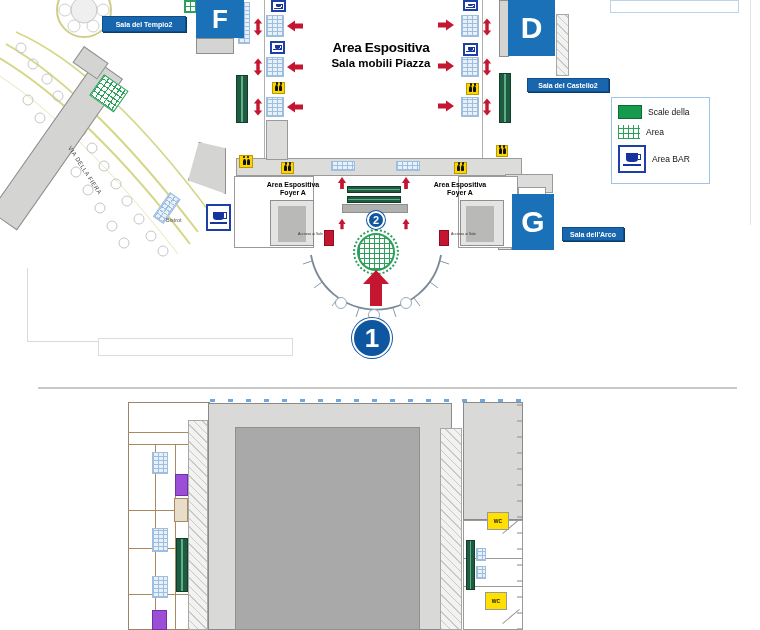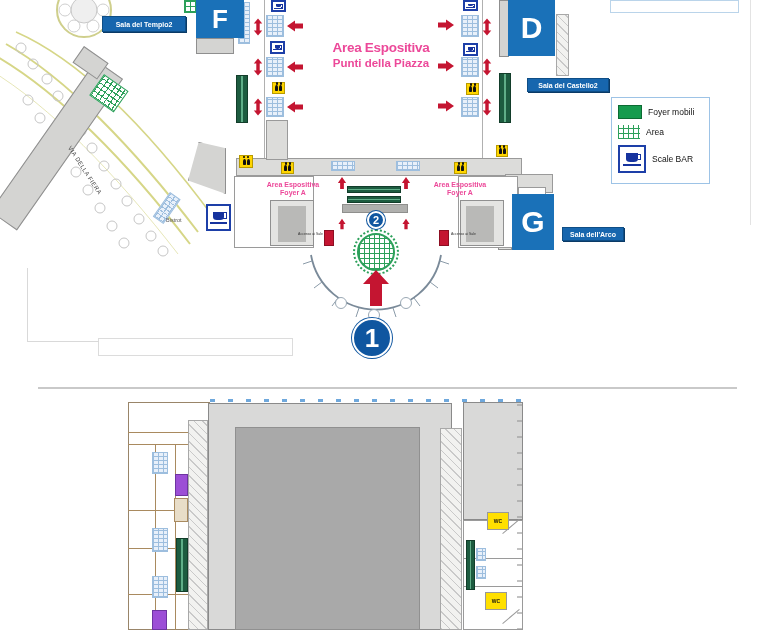--- a/index.html
+++ b/index.html
@@ -31,21 +31,21 @@
   .cup{background:#fff;border:2px solid #1d3fa8;display:flex;flex-direction:column;align-items:center;
        justify-content:center;z-index:5;}
   .cup .cb{width:52%;height:36%;background:#16339e;border-radius:0 0 35% 35%;position:relative;margin-top:6%;}
   .cup .cb::after{content:'';position:absolute;right:-24%;top:4%;width:20%;height:55%;
        border:1px solid #16339e;border-left:none;}
   .cup .cs{width:78%;height:11%;background:#16339e;margin-top:7%;}
   .redblk{background:#c41531;border:1px solid #8d0e22;z-index:4;}
   .marker{background:#0f56a0;color:#fff;border-radius:50%;display:flex;align-items:center;
           justify-content:center;font-weight:bold;z-index:9;border:2px solid #fff;box-shadow:0 0 0 1px #0f56a0;}
   .tinylbl{font-size:3.5px;color:#333;z-index:5;line-height:1.1;}
-  .maplbl{color:#ec4899;font-weight:bold;text-align:center;z-index:6;}
+  .maplbl{color:#000000;font-weight:bold;text-align:center;z-index:6;}
   .wall{background:#dcdcda;border:1px solid #9a9a9a;z-index:2;}
   .thinline{background:#b0b0b0;z-index:1;}
   .frame{border:1px solid #dcdcdc;background:#fff;z-index:0;}
   .wcbox{background:#ffe000;border:1px solid #999;display:flex;align-items:center;justify-content:center;
          font-weight:bold;font-size:5px;color:#111;z-index:5;}
   .purple{background:#9c4ed6;border:1px solid #6d34a0;z-index:4;}
   svg.lay{position:absolute;left:0;top:0;pointer-events:none;}
   #svgbg{z-index:1;} #svgfg{z-index:6;}
   
   #legend{background:#fff;border:1px solid #9dc3e6;z-index:9;padding:7px 6px;display:flex;
@@ -139,21 +139,21 @@
     </div>
     <div class="abs badge" style="left:527px;top:78px;width:82px;height:14px;">
       <span>Sala del Castello2</span>
     </div>
     <div class="abs badge" style="left:562px;top:227px;width:62px;height:14px;">
       <span>Sala dell'Arco</span>
     </div>
 
     <div class="abs maplbl" style="left:316px;top:40px;width:130px;">
       <div style="font-size:13.5px;letter-spacing:-.3px;">Area Espositiva</div>
-      <div style="font-size:11.5px;margin-top:2px;">Punti della Piazza</div>
+      <div style="font-size:11.5px;margin-top:2px;">Sala mobili Piazza</div>
     </div>
 
     <div class="abs stall" style="left:266px;top:15px;width:18px;height:22px;"></div>
     <div class="abs stall" style="left:266px;top:57px;width:18px;height:20px;"></div>
     <div class="abs stall" style="left:266px;top:97px;width:18px;height:20px;"></div>
     <div class="abs cup" style="left:271px;top:0;width:15px;height:12px;">
         <span class="cb"></span>
         <span class="cs"></span>
       </div>
     <div class="abs cup" style="left:270px;top:41px;width:15px;height:13px;">
@@ -294,32 +294,32 @@
           <circle cx="341" cy="303" r="5.5"></circle>
             <circle cx="374" cy="315" r="5.5"></circle>
             <circle cx="406" cy="303" r="5.5"></circle>
         </g>
       </g>
     </svg>
 
     <div class="abs" id="legend" style="left:611px;top:97px;width:99px;height:87px;">
       <div class="lrow">
         <span style="width:22px;height:12px;background:#169b4e;border:1px solid #0c6b33;flex:0 0 auto;"></span>
-        <span>Foyer mobili</span>
+        <span>Scale della</span>
       </div>
       <div class="lrow">
         <span class="xhatch" style="width:22px;height:14px;border:none;flex:0 0 auto;"></span>
         <span>Area</span>
       </div>
       <div class="lrow">
         <span class="cup" style="width:24px;height:24px;display:flex;flex:0 0 auto;">
             <span class="cb"></span>
             <span class="cs"></span>
           </span>
-        <span>Scale BAR</span>
+        <span>Area BAR</span>
       </div>
     </div>
   </div>
 
   <div class="abs" id="secrule" style="left:38px;top:387px;width:699px;height:2px;"></div>
 
   <div class="abs" id="lower" style="left:0;top:398px;width:760px;height:232px;overflow:hidden;">
 
     <div class="abs" style="left:128px;top:4px;width:82px;height:228px;background:#fff;border:1px solid #998569;"></div>
     <div class="abs" style="left:128px;top:34px;width:82px;height:1px;background:#a98a5f;"></div>

